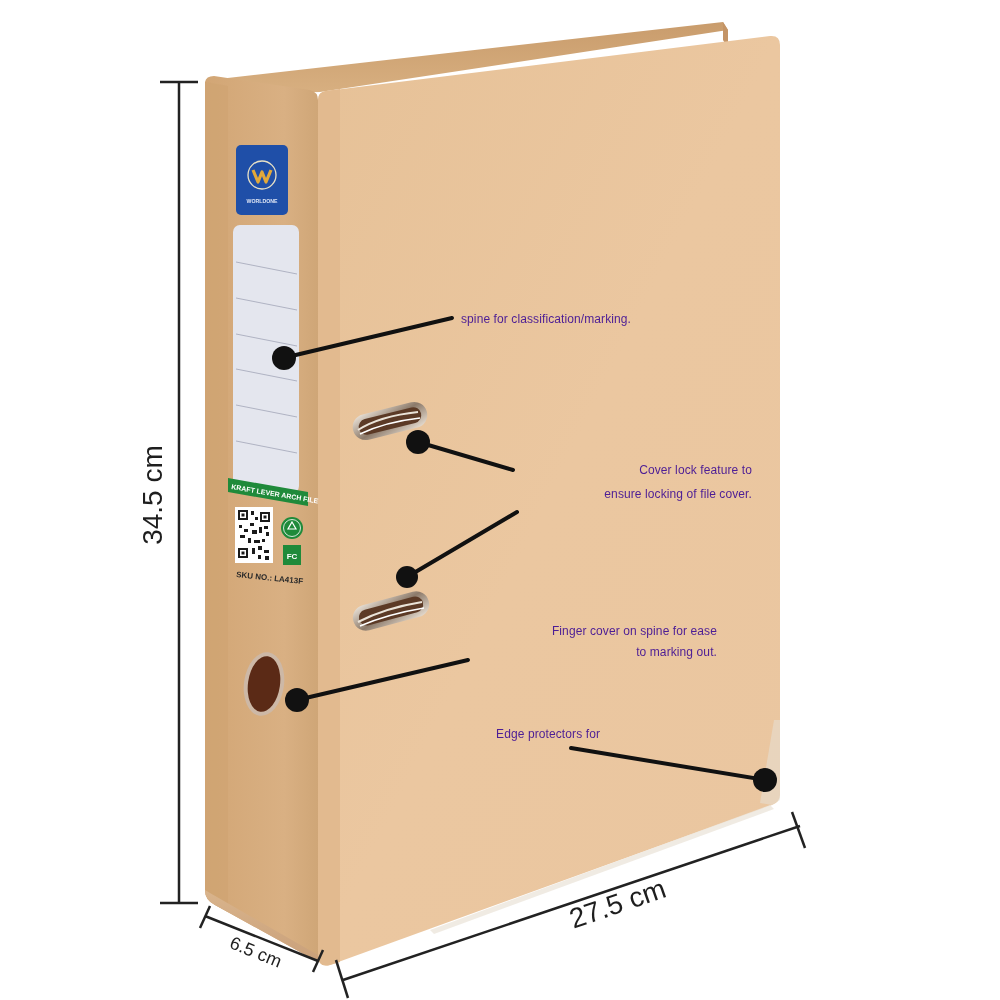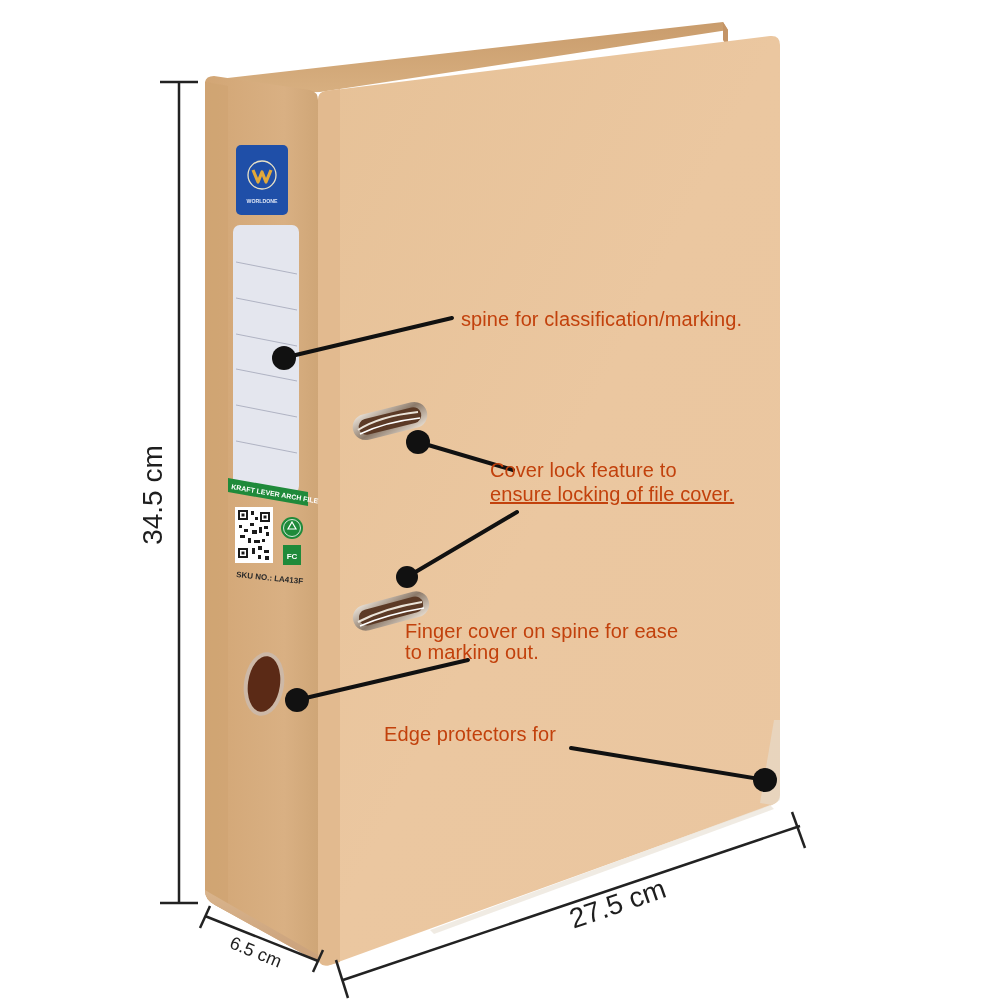--- a/index.html
+++ b/index.html
@@ -1,21 +1,21 @@
 <!DOCTYPE html>
 <html><head>
   <meta charset="utf-8">
   <style>
     html, body { margin: 0; padding: 0; background: #ffffff; }
     body { width: 1000px; height: 1000px; position: relative; overflow: hidden;
            font-family: "Liberation Sans", "DejaVu Sans", sans-serif; }
     #stage { position: absolute; left: 0; top: 0; width: 1000px; height: 1000px; }
-    .callout { position: absolute; color: #c2410c; font-size: 20px; line-height: 21px;
+    .callout { position: absolute; color: #4c1d95; font-size: 12px; line-height: 21px;
                font-family: "Liberation Sans", "DejaVu Sans", sans-serif; letter-spacing: 0.1px; }
-    .callout.center { text-align: left; }
+    .callout.center { text-align: right; }
     .dim-label { position: absolute; color: #1e1e1e; font-family: "Liberation Sans", "DejaVu Sans", sans-serif;
                  white-space: nowrap; transform-origin: center center; }
   </style>
 </head>
 <body>
 
 <div id="stage">
 
   <svg width="1000" height="1000" viewBox="0 0 1000 1000" xmlns="http://www.w3.org/2000/svg" style="position:absolute;left:0;top:0;">
     <defs>
@@ -194,24 +194,24 @@
   <div class="dim-label" style="left:94px;top:478px;width:120px;height:34px;font-size:28px;transform:rotate(-90deg);text-align:center;">34.5 cm</div>
   <div class="dim-label" style="left:548px;top:888px;width:140px;height:34px;font-size:28px;transform:rotate(-19deg);text-align:center;">27.5 cm</div>
   <div class="dim-label" style="left:210px;top:942px;width:90px;height:24px;font-size:18px;transform:rotate(22deg);text-align:center;">6.5 cm</div>
 
   <div class="callout" style="left:461px;top:309px;">
     <div>spine for classification/marking.</div>
   </div>
 
   <div class="callout center" style="left:490px;top:460px;width:262px;">
     <div>Cover lock feature to</div>
-    <div style="margin-top:3px;text-decoration:underline;">ensure locking of file cover.</div>
+    <div style="margin-top:3px;">ensure locking of file cover.</div>
   </div>
 
   <div class="callout center" style="left:405px;top:621px;width:312px;">
     <div>Finger cover on spine for ease</div>
     <div>to marking out.</div>
   </div>
 
-  <div class="callout center" style="left:384px;top:724px;width:198px;">
+  <div class="callout center" style="left:402px;top:724px;width:198px;">
     <div>Edge protectors for</div>
   </div>
 </div>
 
 </body></html>

